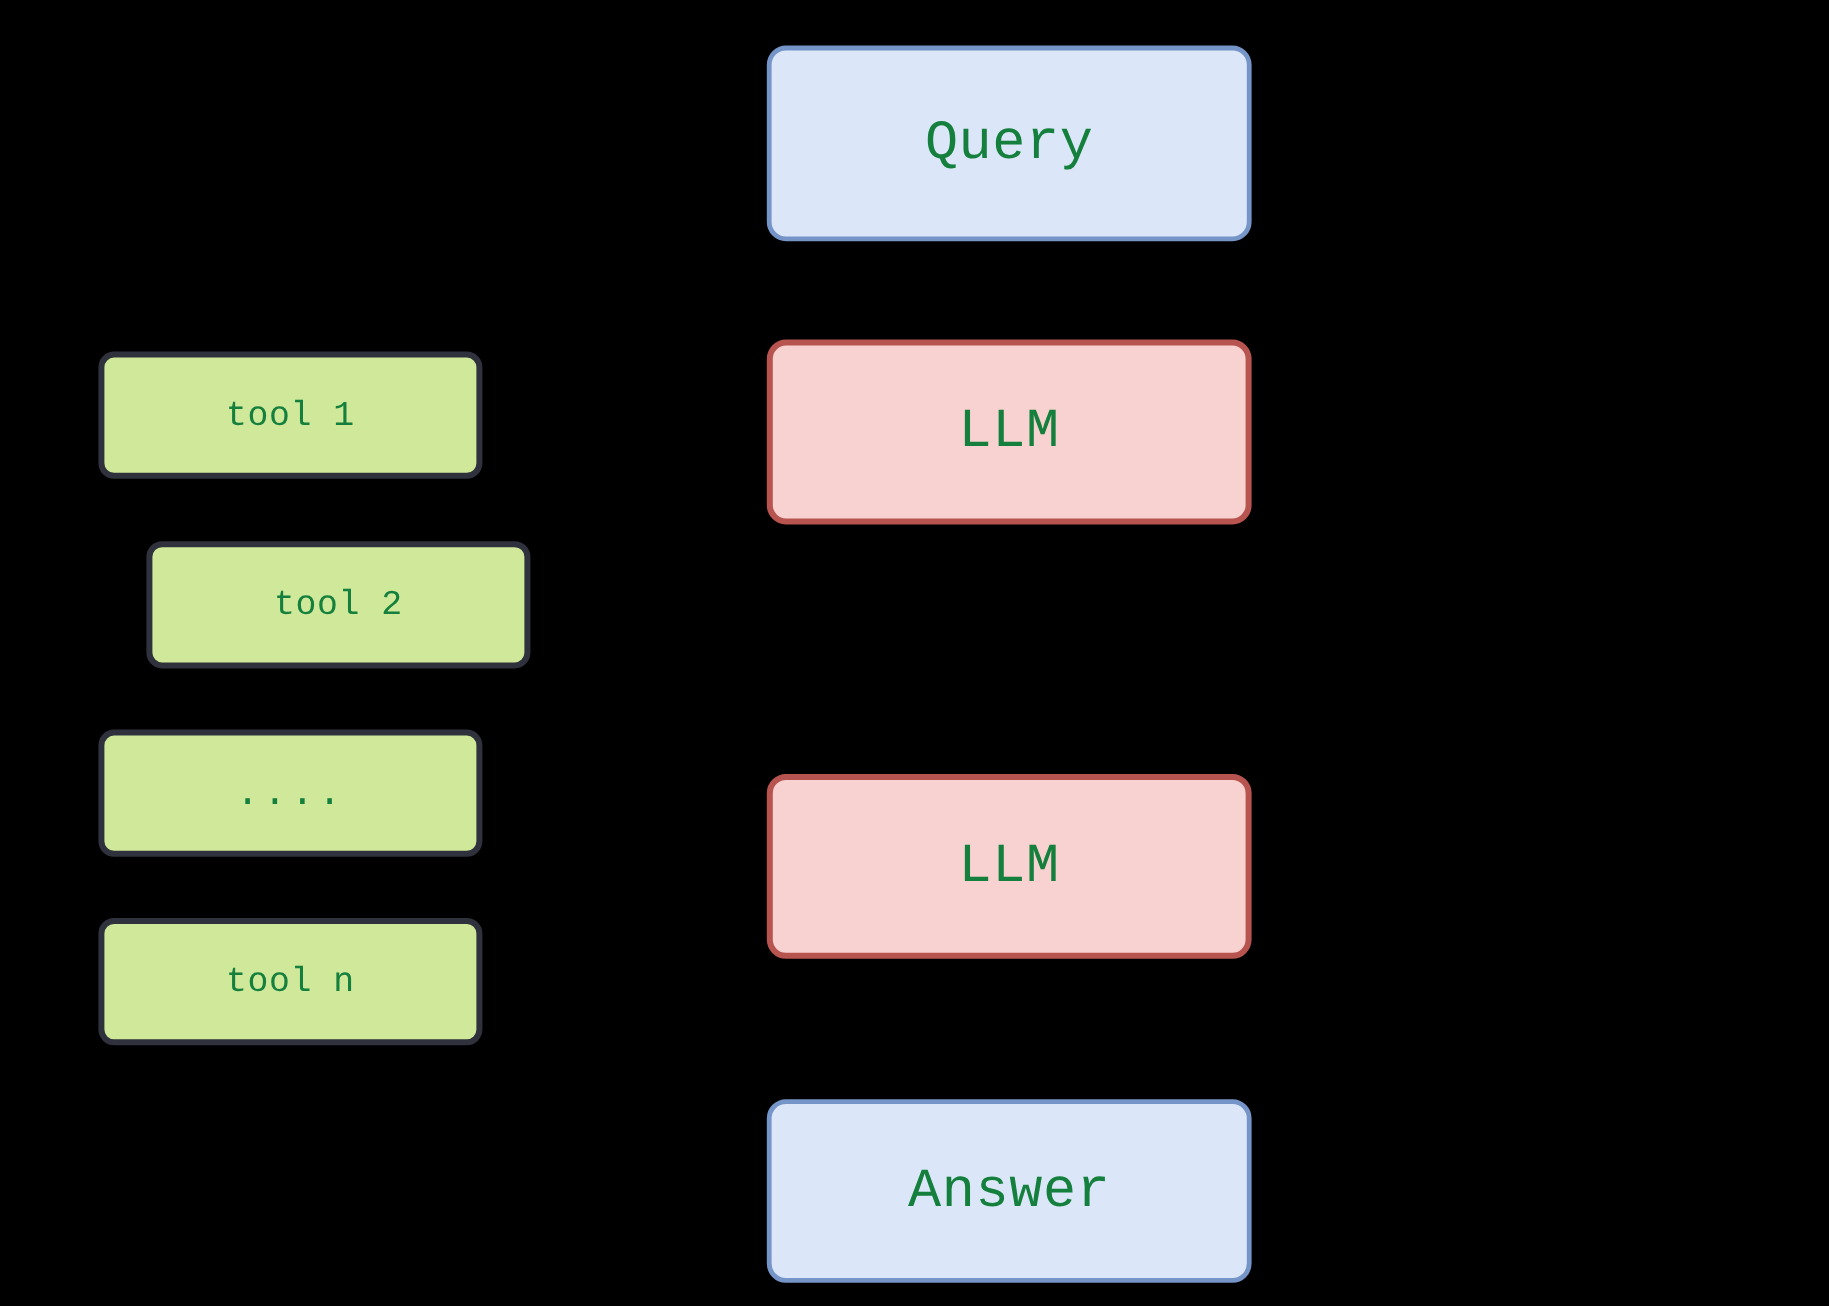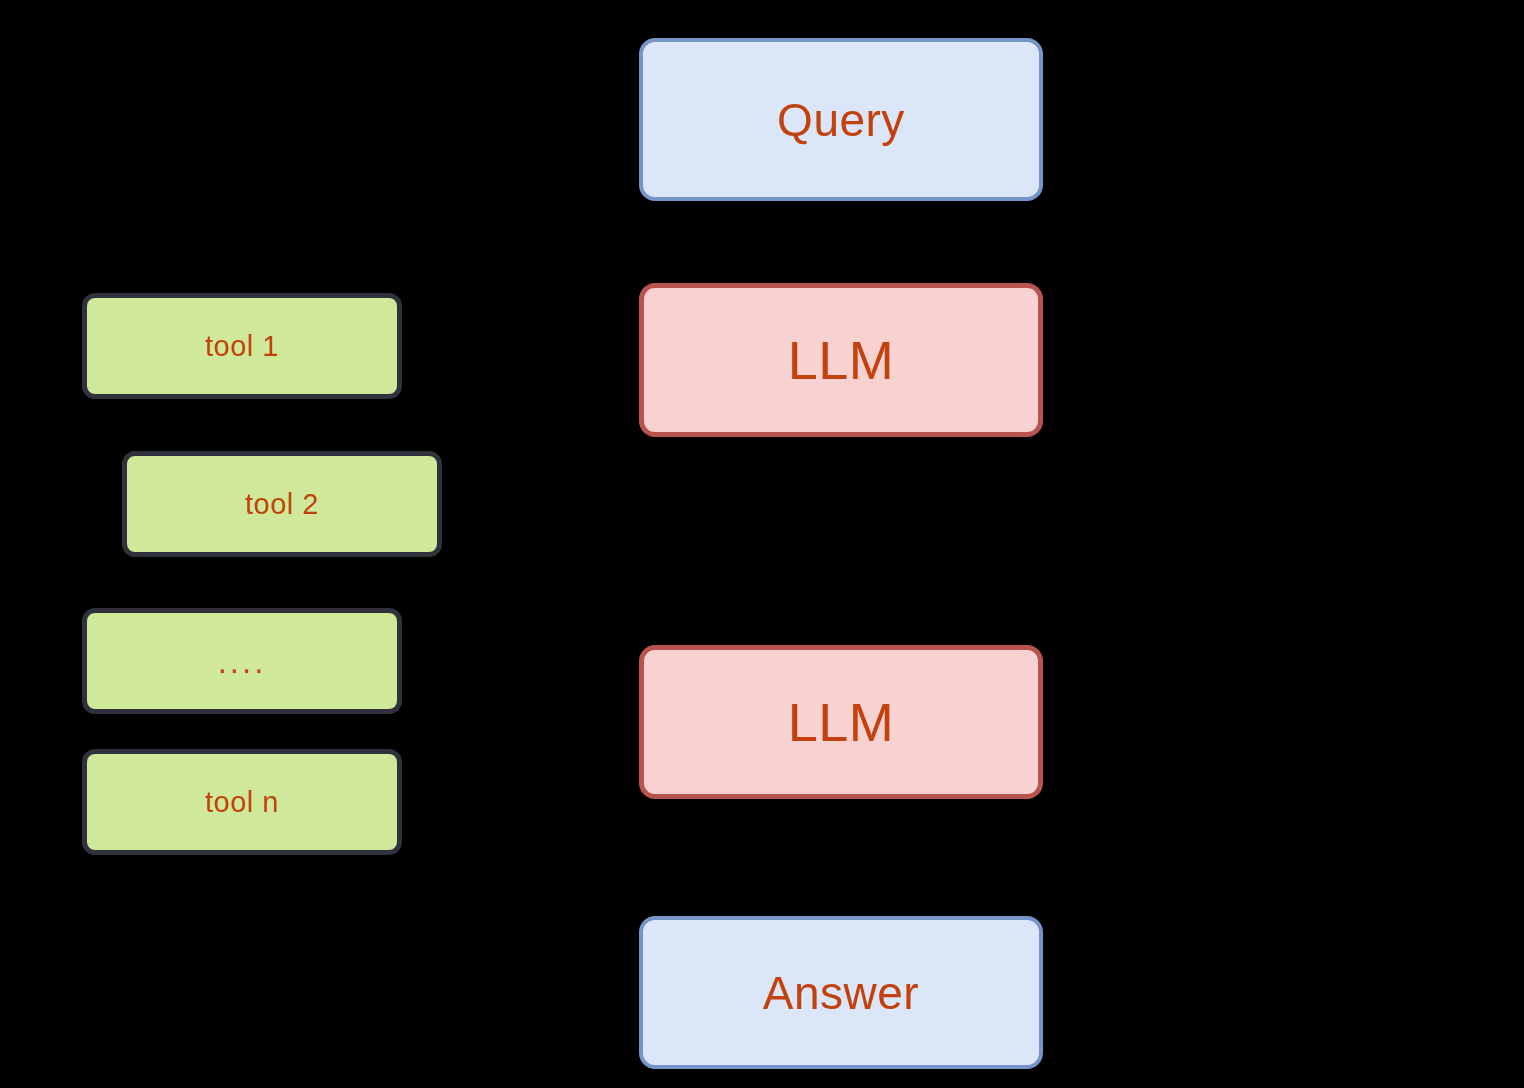--- a/index.html
+++ b/index.html
@@ -29,43 +29,43 @@
     justify-content: center;
     border-radius: 14px;
     border-style: solid;
     text-align: center;
     line-height: 1;
     user-select: none;
   }
 
   .node .label {
     display: block;
-    font-family: Liberation Sans, sans-serif;
-    color: #c2410c;
+    font-family: Liberation Mono, monospace;
+    color: #15803d;
     letter-spacing: 0.5px;
   }
 
   
   .node.tool {
     left: 82px;
     width: 320px;
     height: 106px;
     background: #cfe899;
     border-color: #2f323c;
     border-width: 5px;
     border-radius: 13px;
   }
   .node.tool .label {
     font-size: 29px;
     font-weight: 400;
   }
   .node.tool-1 { top: 293px; }
   .node.tool-2 { top: 451px; margin-left: 40px; }
   .node.tool-3 { top: 608px; }
-  .node.tool-4 { top: 749px; }
+  .node.tool-4 { top: 765px; }
 
   .node.tool-3 .label {
     font-size: 33px;
     letter-spacing: 3px;
   }
 
   
   .node.io {
     left: 639px;
     width: 404px;
@@ -85,21 +85,21 @@
   .node.llm {
     left: 639px;
     width: 404px;
     height: 154px;
     background: #f8d2d0;
     border-color: #b85450;
     border-width: 5px;
     border-radius: 16px;
   }
   .node.llm .label {
-    font-size: 54px;
+    font-size: 46px;
     font-weight: 400;
   }
   .node.llm-1 { top: 283px; }
   .node.llm-2 { top: 645px; }
 </style>
 </head>
 <body>
 
 <div id="canvas">
 

